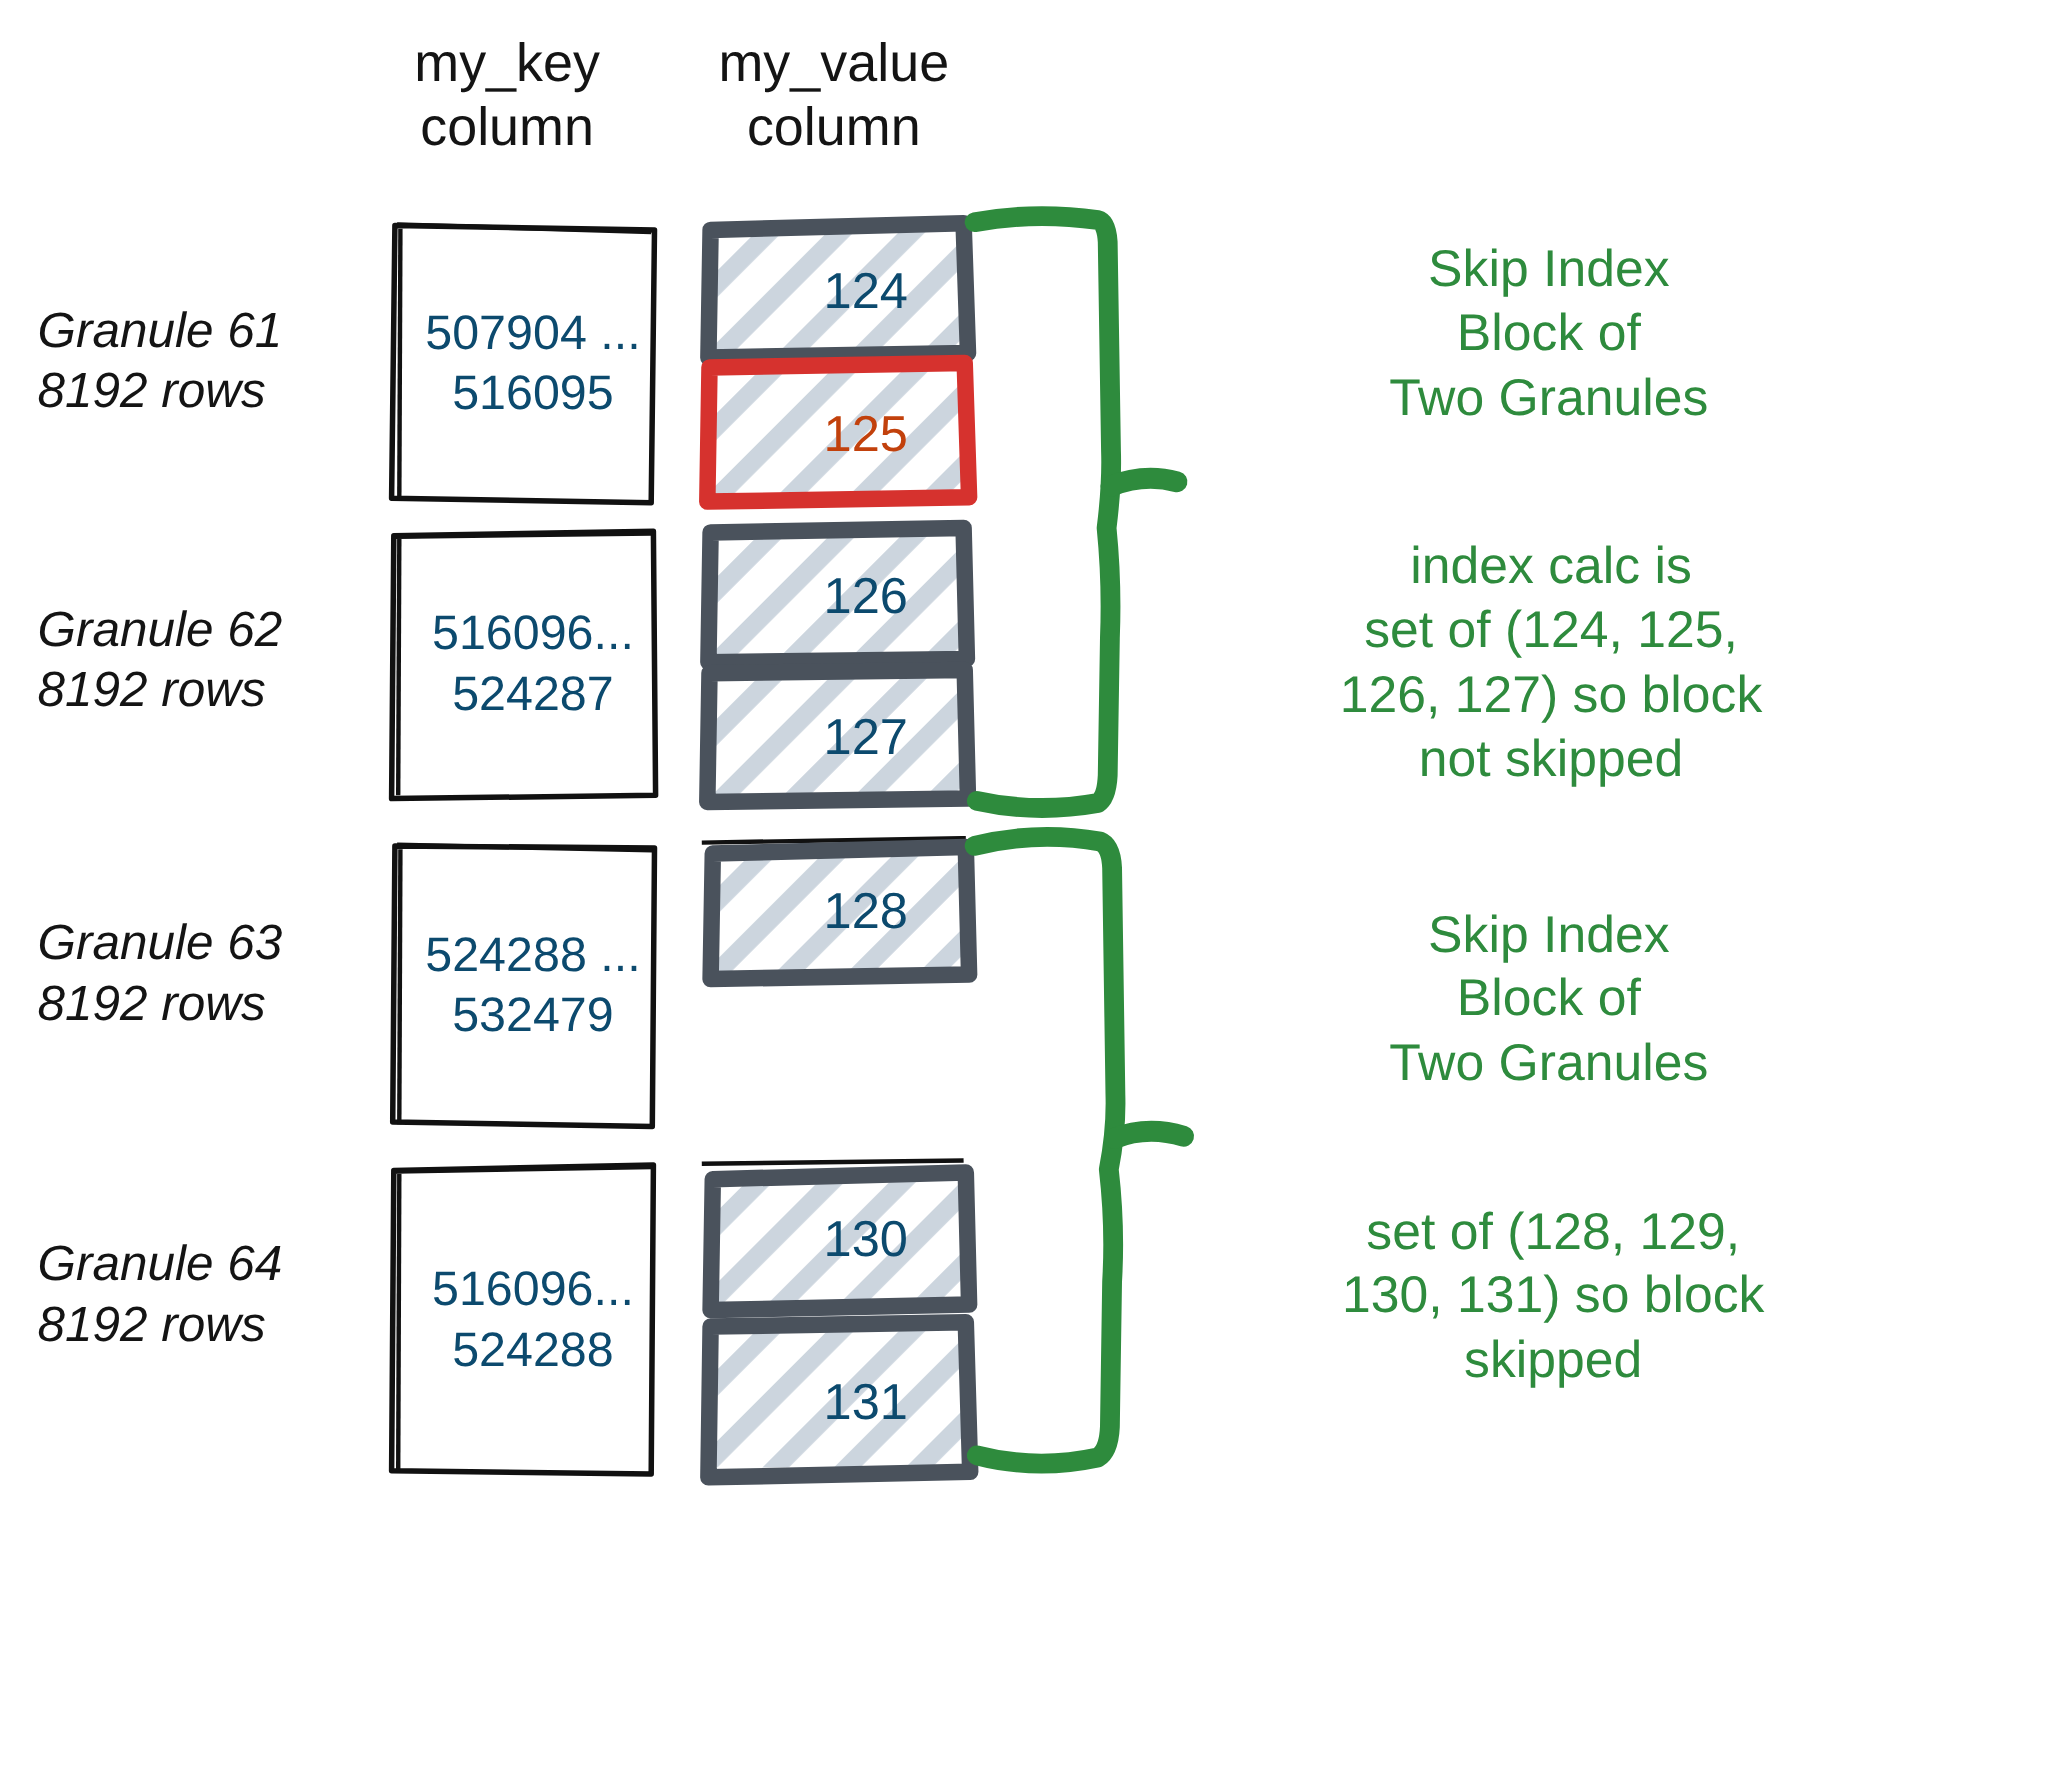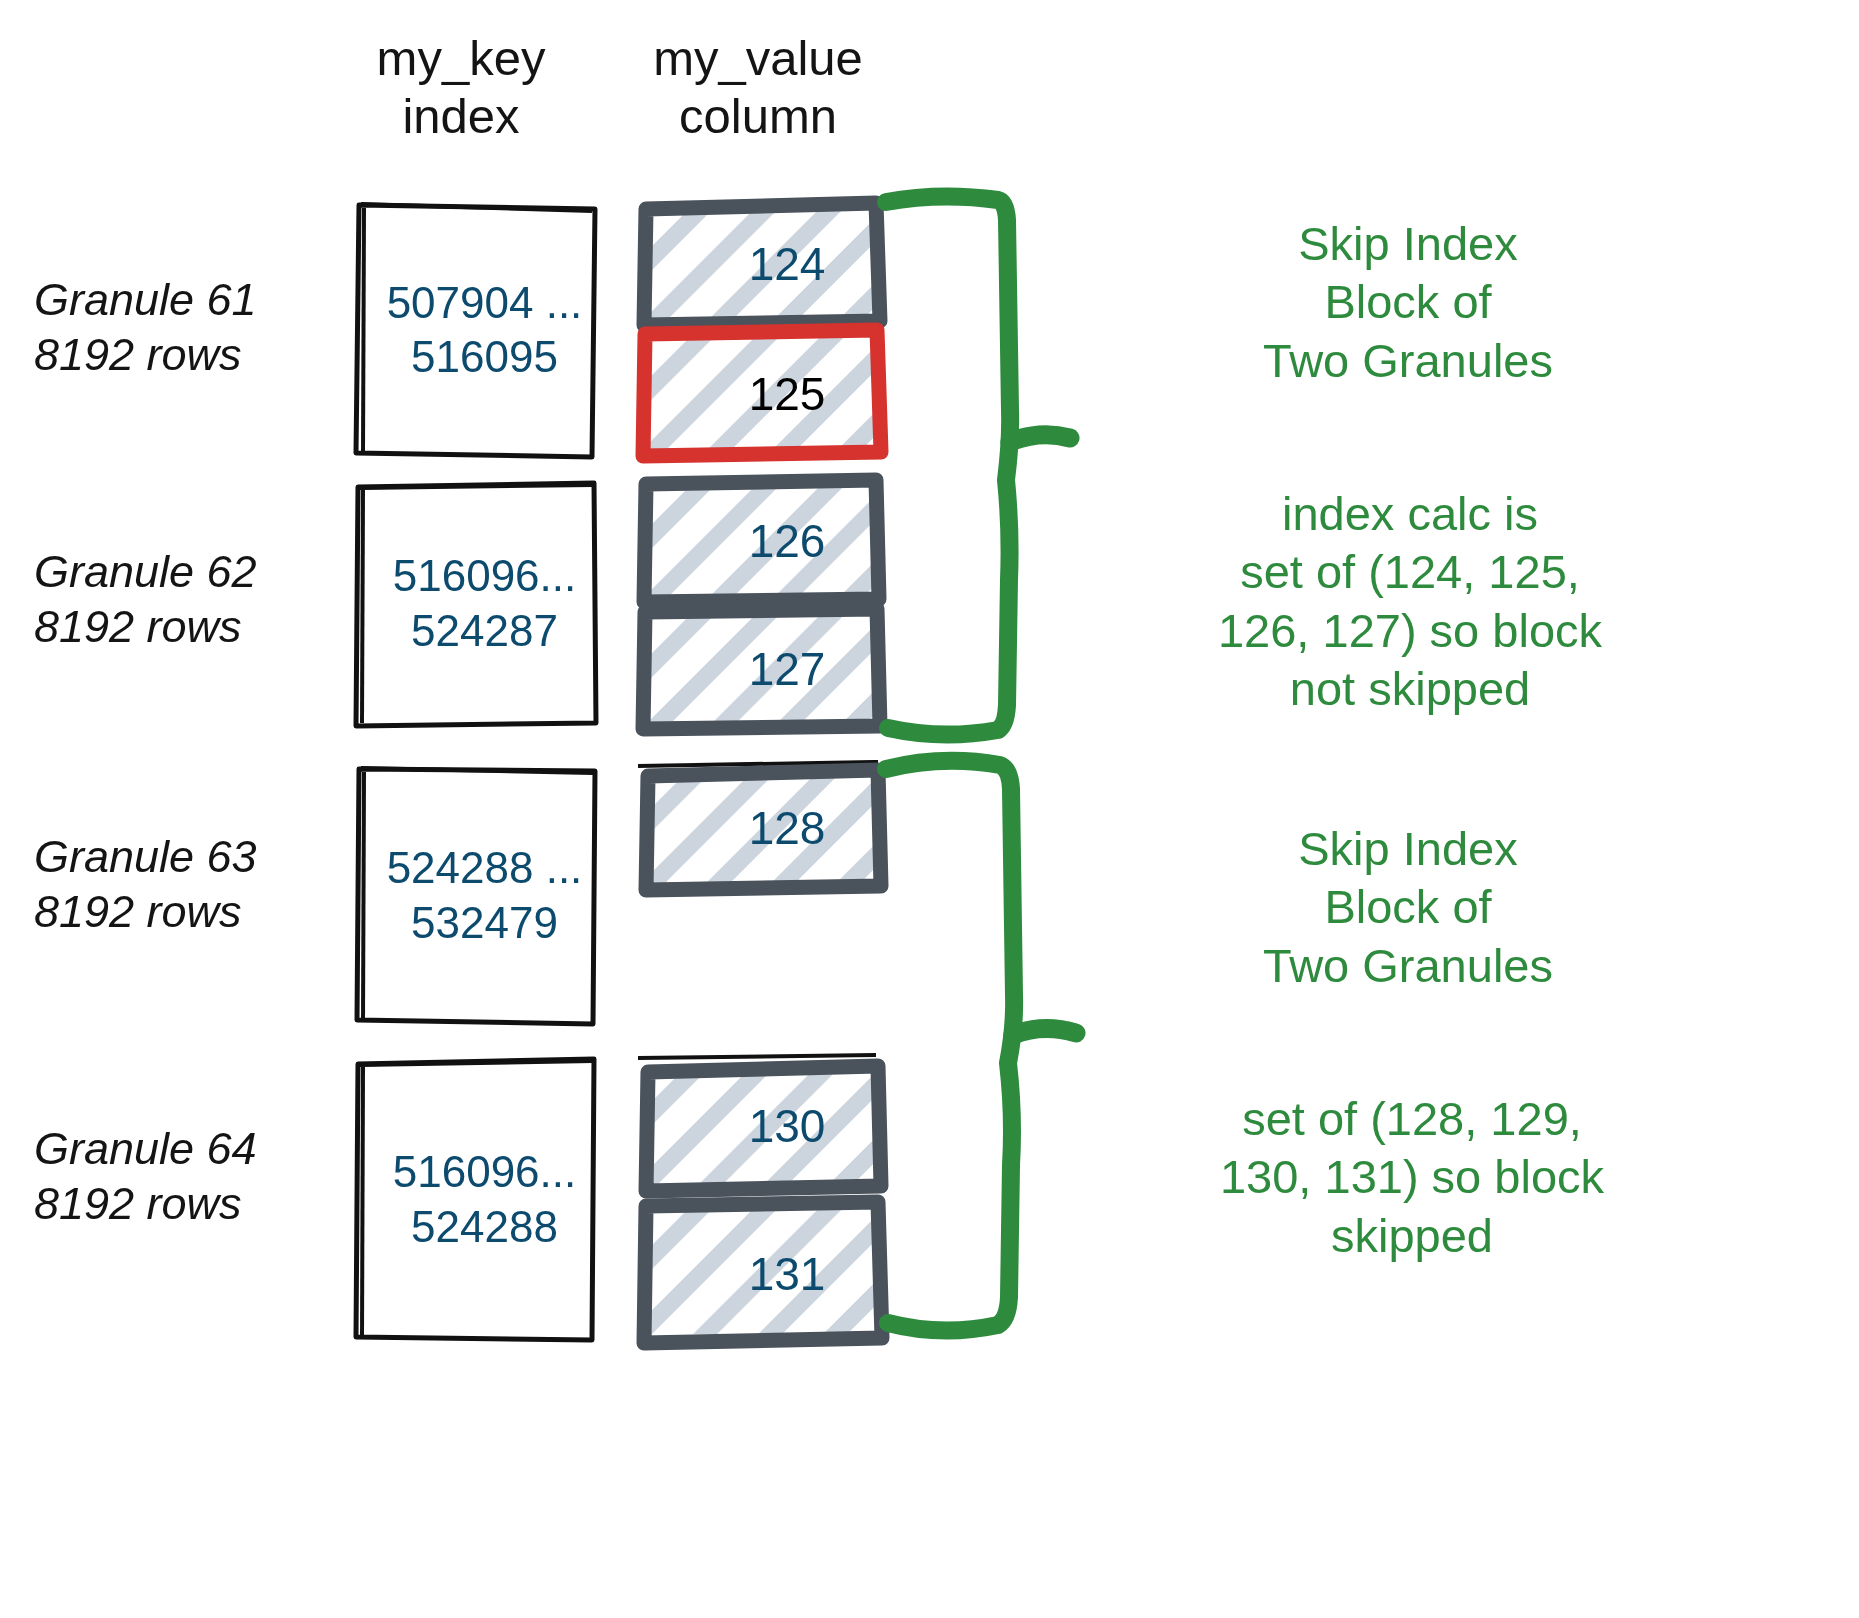--- a/index.html
+++ b/index.html
@@ -26,21 +26,21 @@
             text-align:center;color:#0c4a6e;font-size:44px;
             line-height:1.24;white-space:pre;padding-left:18px;}
 
   
   .val-box{position:absolute;left:636px;width:250px;}
   .val-box svg{position:absolute;left:0;top:0;overflow:visible;}
   .val-text{position:absolute;left:0;right:0;top:50%;
             transform:translateY(-50%);
             text-align:center;font-size:46px;color:#0c4a6e;
             white-space:pre;padding-left:52px;}
-  .val-text.hl{color:#000000;}
+  .val-text.hl{color:#c2410c;}
 
   
   .note{position:absolute;color:#2e8b3d;font-size:47px;line-height:1.24;
         text-align:center;white-space:pre;}
   #note-1{left:1098px;top:215px;width:620px;}
   #note-2{left:1080px;top:485px;width:660px;}
   #note-3{left:1098px;top:820px;width:620px;}
   #note-4{left:1072px;top:1090px;width:680px;}
 
   .brace{position:absolute;overflow:visible;}
@@ -55,21 +55,21 @@
   <svg width="0" height="0" style="position:absolute">
     <defs>
       <pattern id="hatch" width="46" height="46" patternUnits="userSpaceOnUse" patternTransform="rotate(45)">
         <rect width="46" height="46" fill="#ffffff"></rect>
         <rect width="17" height="46" fill="#ccd5de"></rect>
       </pattern>
     </defs>
   </svg>
 
   <div class="col-head" id="head-key">my_key
-index</div>
+column</div>
   <div class="col-head" id="head-val">my_value
 column</div>
 
   <div class="gran-label" style="top:273px">Granule 61
 8192 rows</div>
 
   <div class="key-box" style="top:199px;height:263px">
     <svg width="247" height="263" viewBox="0 0 247 263">
       <path d="M7 6 L243 10 L240 258 L4 254 Z" fill="#fff" stroke="#111" stroke-width="5" stroke-linejoin="round"></path>
       <path d="M12 9 L11 256" fill="none" stroke="#111" stroke-width="4"></path>

